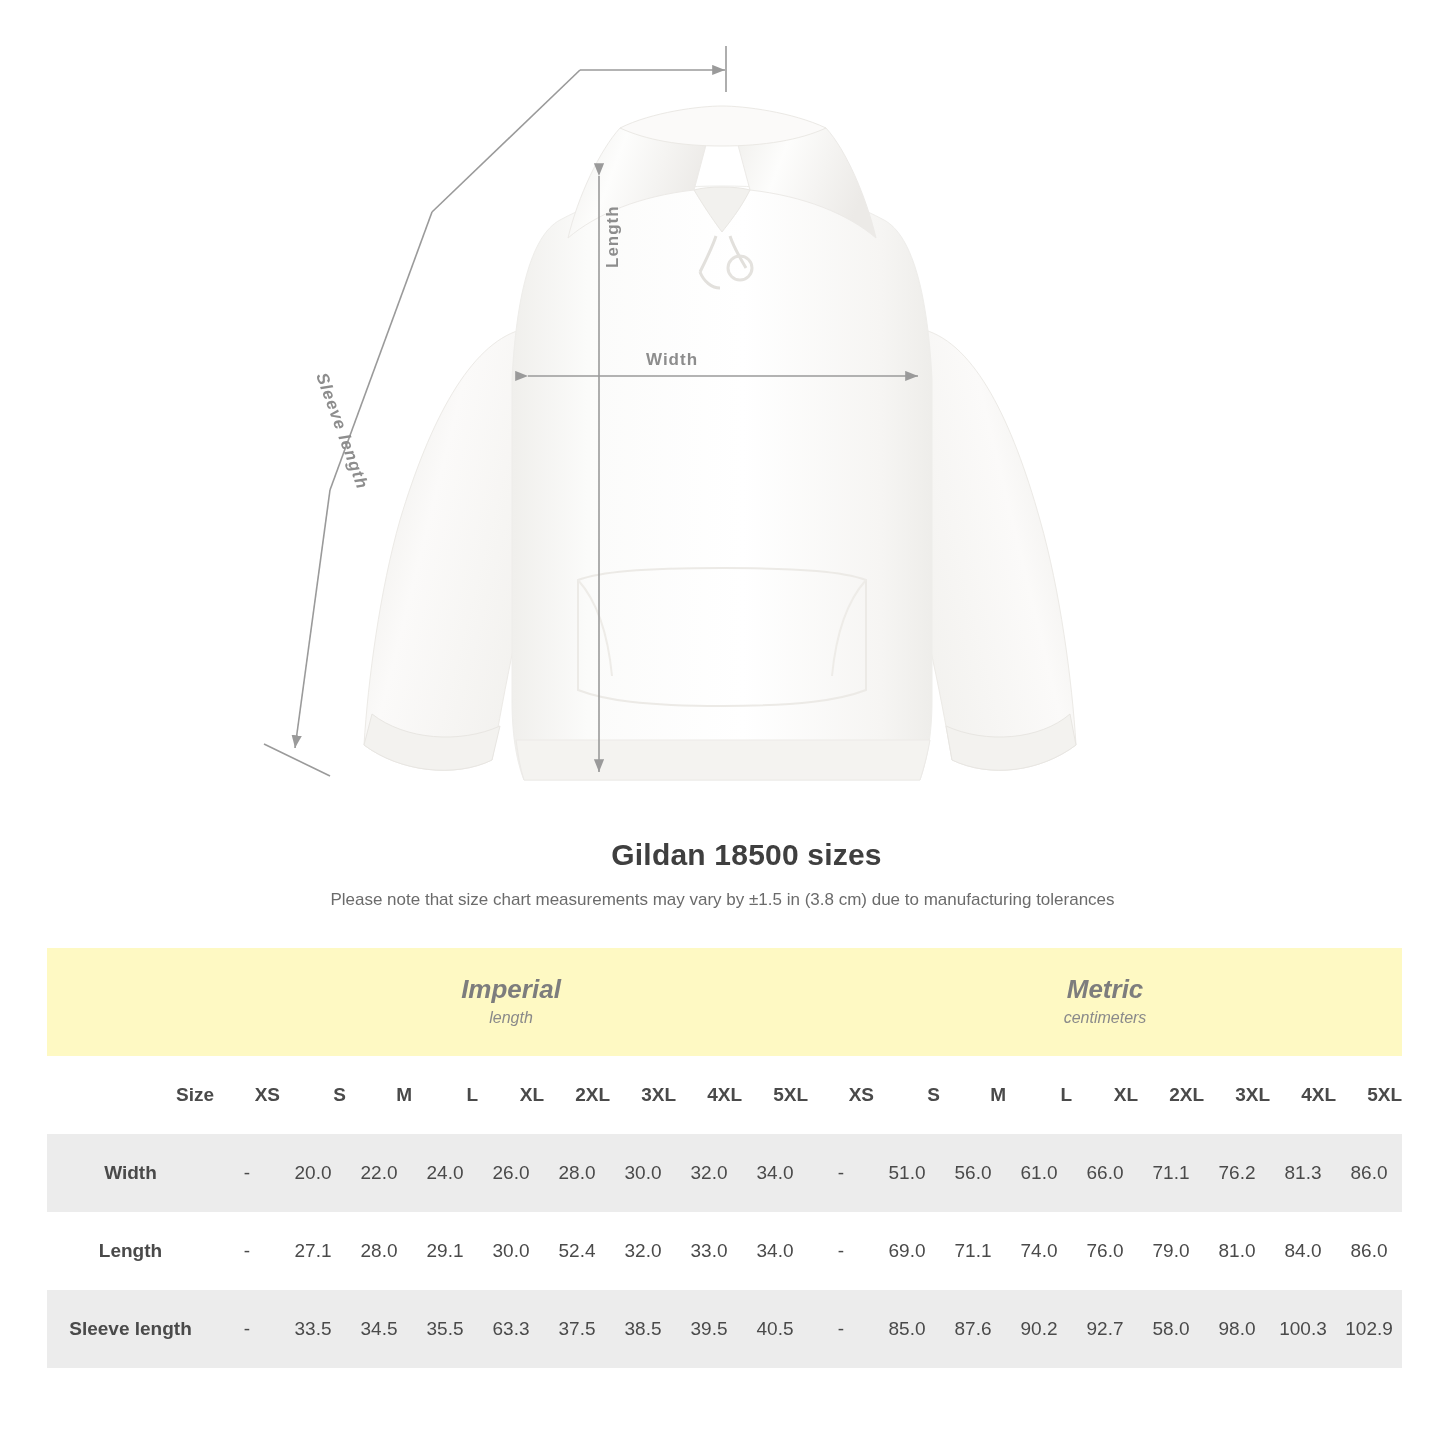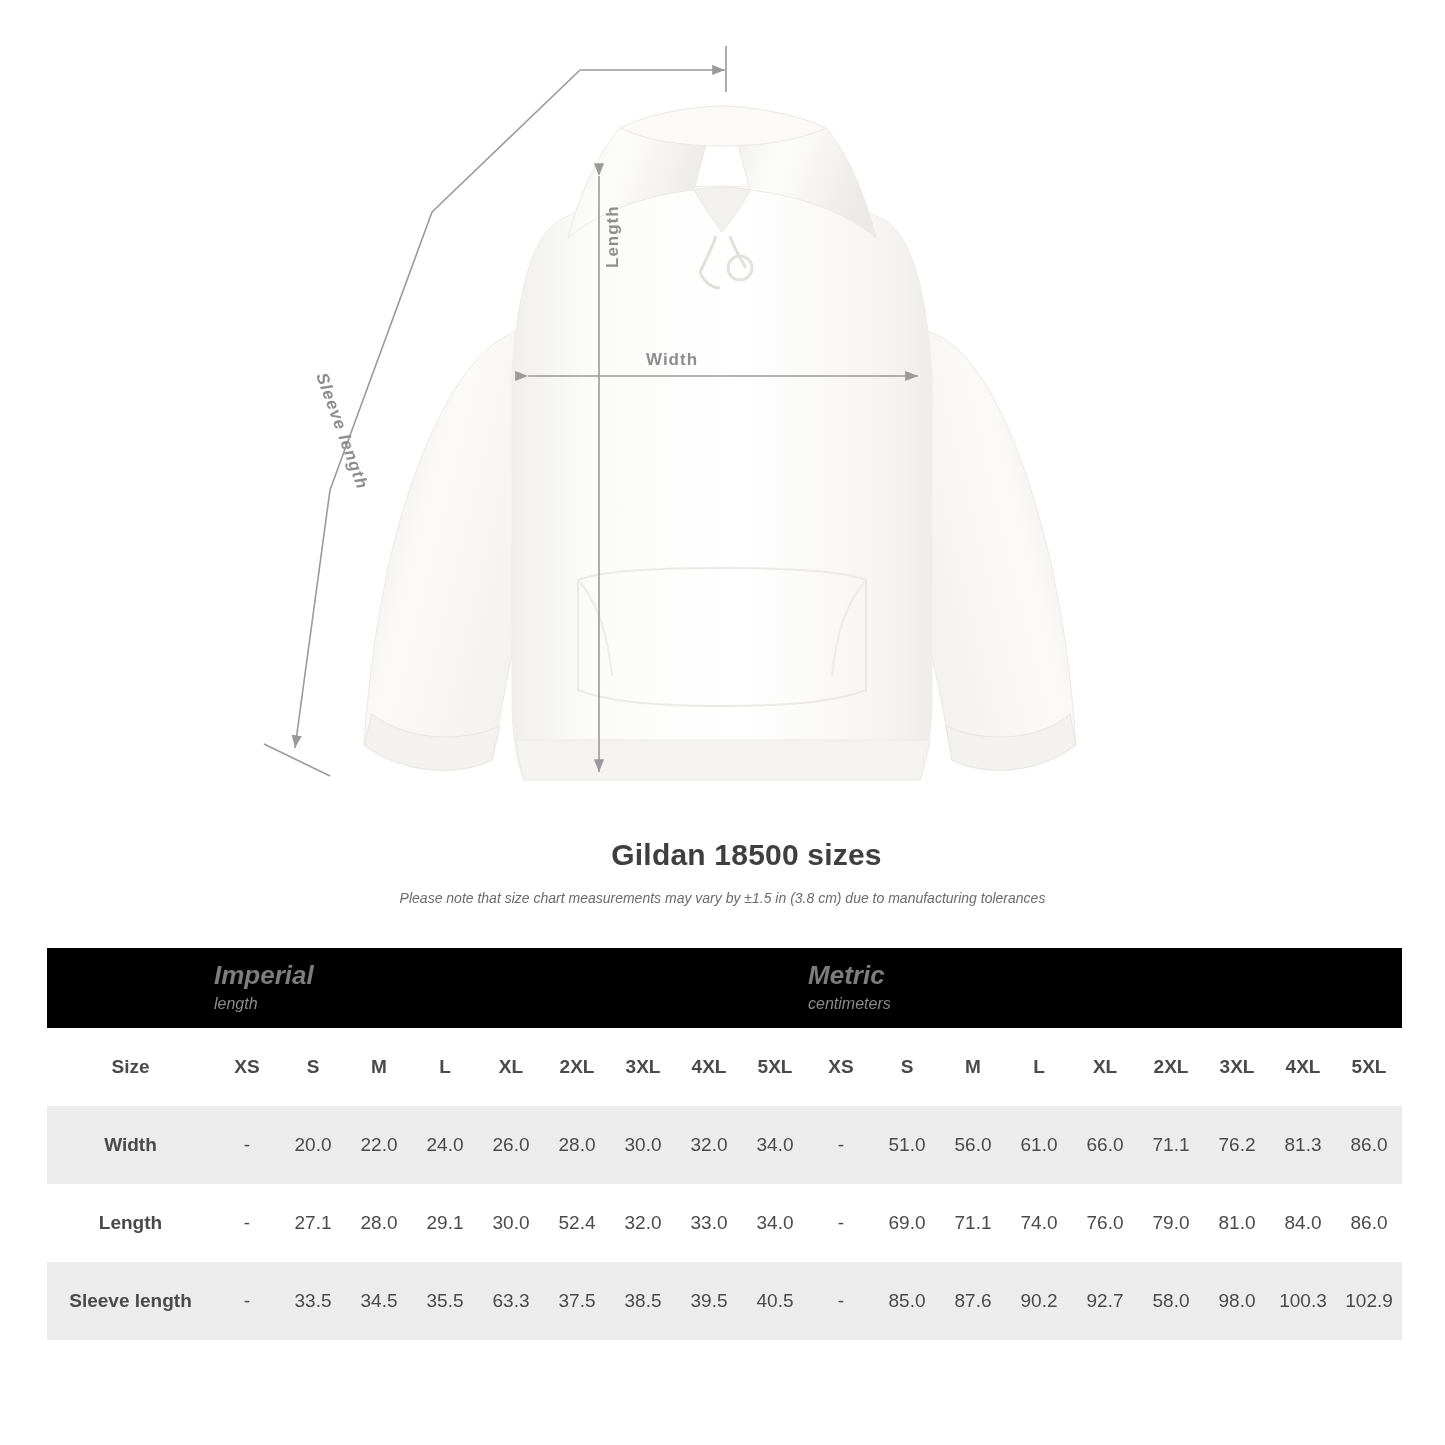--- a/index.html
+++ b/index.html
@@ -37,22 +37,21 @@
     text-align: center;
     font-size: 30px;
     font-weight: bold;
     color: #3f3f3f;
     margin: 8px 0 0 0;
     letter-spacing: 0.2px;
     padding-left: 48px;
   }
   .chart-note {
     text-align: center;
-    font-size: 14px;
-    font-style: italic;
+    font-size: 17px;
     color: #6b6b6b;
     margin: 18px 0 8px 0;
   }
 
   
   .table-wrap {
     position: absolute;
     left: 47px;
     top: 948px;
     width: 1352px;
@@ -62,44 +61,44 @@
     width: 1352px;
     table-layout: fixed;
   }
   table.size-table td, table.size-table th {
     border: none;
     padding: 0;
   }
 
   
   .unit-cell {
-    background: #000000;
-    height: 80px;
-    text-align: left;
+    background: #fef9c3;
+    height: 108px;
+    text-align: center;
     vertical-align: middle;
   }
   .unit-name {
     font-size: 26px;
     font-style: italic;
     font-weight: bold;
     color: #7d7d7d;
     line-height: 1.25;
   }
   .unit-sub {
     font-size: 16px;
     font-style: italic;
     color: #8a8a8a;
     line-height: 1.6;
   }
 
   
   .hdr-row td {
     height: 78px;
     vertical-align: middle;
-    text-align: center;
+    text-align: right;
     background: #ffffff;
     font-size: 19px;
     font-weight: bold;
     color: #4a4a4a;
   }
   .hdr-row td.rowlabel {
     font-size: 19px;
     font-weight: bold;
   }
 

